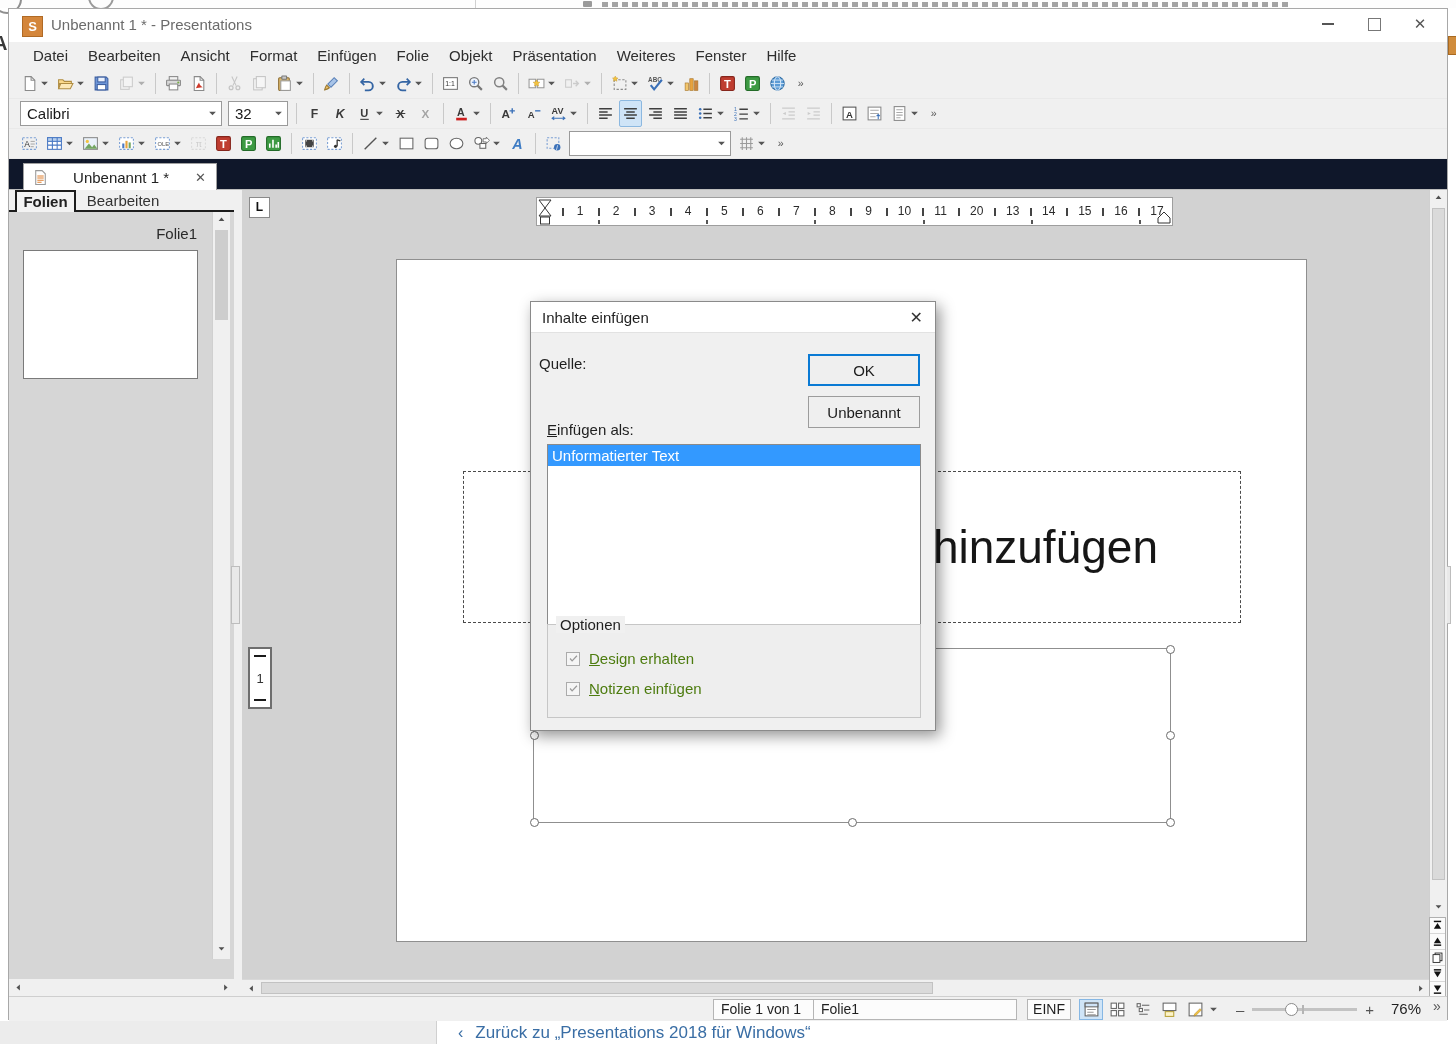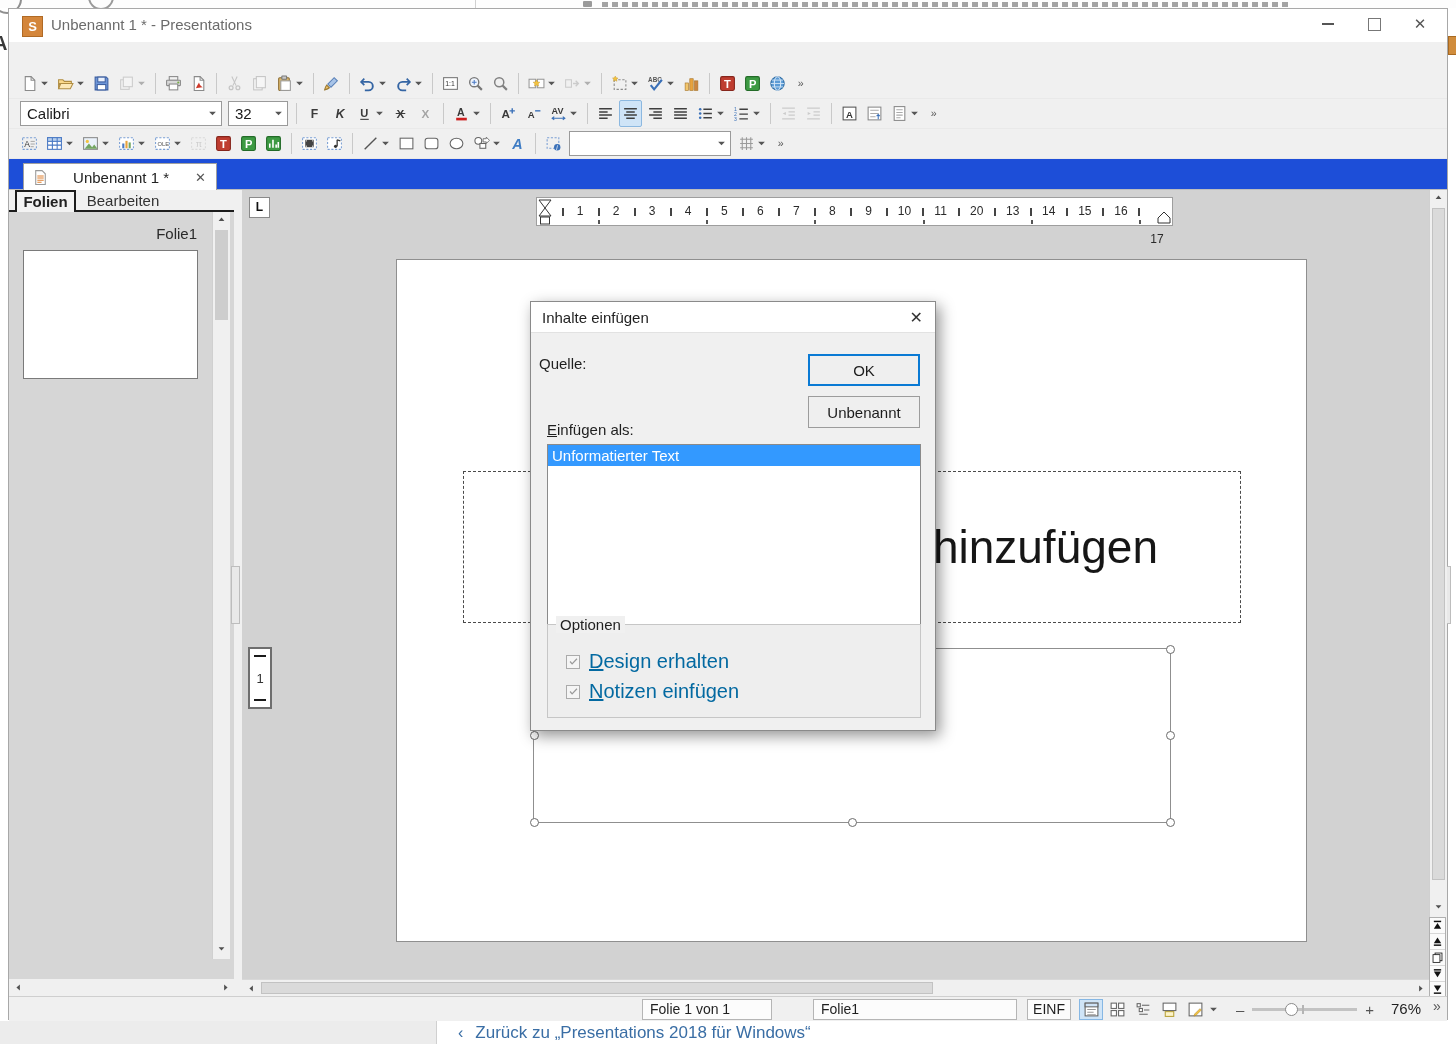--- a/index.html
+++ b/index.html
@@ -36,21 +36,21 @@
   #tb1{top:60px}#tb2{top:90px}#tb3{top:120px}
   .tbbtn{display:inline-flex;align-items:center;height:25px;padding:0 2px;margin:0 1px;border:1px solid transparent;border-radius:2px}
   .tbbtn.dis{filter:grayscale(1) opacity(.42)}
   .tbbtn.act{background:var(--accent-bg);border-color:#8cb8e0}
   .tbsep{width:1px;height:21px;background:#c9c9c9;margin:0 5px;flex:none}
   .dd{margin-left:2px;display:inline-flex}
   .combo{height:23px;background:#fff;border:1px solid #9a9a9a;display:inline-flex;align-items:center;margin:0 3px}
   .combo-val{flex:1;font-size:15px;padding-left:6px;color:#1a1a1a;overflow:hidden;white-space:nowrap}
   .combo-arr{width:18px;display:flex;justify-content:center}
   
-  .tabbar{left:0;top:150px;width:100%;height:31px;background:#1d4ed8;border-bottom:1px solid #bdbdbd;box-sizing:border-box}
+  .tabbar{left:0;top:150px;width:100%;height:31px;background:#0f172a;border-bottom:1px solid #bdbdbd;box-sizing:border-box}
   .doctab{left:14px;top:4px;width:194px;height:27px;background:#fff;border:1px solid #a0a0a0;border-bottom:none;
     box-sizing:border-box;display:flex;align-items:center;padding:0 8px}
   .doctab .lbl{flex:1;text-align:center;font-size:15px;color:#222}
   .doctab .cls{font-size:13px;color:#555;padding:0 2px}
   
   .leftpanel{left:0;top:181px;width:225px;height:789px;background:#d6d6d6}
   .ptabs{left:0;top:0;width:225px;height:22px;background:#f0f0f0}
   .ptabline{left:0;top:20px;width:225px;height:2px;background:#1c1c1c}
   .ptab-act{left:6px;top:0;width:61px;height:22px;background:#f3f3f3;border:2px solid #1c1c1c;border-bottom:none;
     box-sizing:border-box;font-weight:bold;font-size:15px;text-align:center;line-height:19px;z-index:2}
@@ -117,21 +117,21 @@
     font-size:15px;color:#1c1c1c;display:flex;align-items:center;justify-content:center}
   .dbtn.def{border:2px solid var(--defbtn)}
   .dlist{left:16px;top:142px;width:374px;height:188px;background:#fff;border:1px solid #8a8a8a;box-sizing:border-box;overflow:hidden}
   .ditem{height:21px;line-height:21px;font-size:15px;padding-left:4px;color:#1a1a1a}
   .ditem.sel{background:var(--sel);color:#fff}
   .dgroup{left:16px;top:322px;width:374px;height:94px;border:1px solid #c6c6c6;background:#eeeeee;box-sizing:border-box}
   .dgroup-label{position:absolute;left:8px;top:-9px;background:#f0f0f0;padding:0 4px;font-size:15px;color:#1f1f1f}
   .cbrow{position:absolute;left:18px;display:flex;align-items:center}
   .cbbox{width:14px;height:14px;background:#f5f5f5;border:1px solid #ababab;box-sizing:border-box;margin-right:9px;
     display:flex;align-items:center;justify-content:center}
-  .cblbl{font-size:20px;color:#0369a1}
+  .cblbl{font-size:15px;color:#4d7c0f}
   svg{display:block}
 </style>
 </head>
 <body>
 
 <div class="abs bg-top">
   <div class="abs bg-arc"></div>
   <div class="abs bg-arc2"></div>
   <div class="abs bg-vline"></div>
   <div class="abs bg-lock"></div>
@@ -153,20 +153,33 @@
         </div>
       <div class="wctrl">
           <div class="wmax"></div>
         </div>
       <div class="wctrl">
           <span class="wclose">✕</span>
         </div>
     </div>
   </div>
 
+  <div class="abs menubar" id="menubar">
+      <div class="mitem">Datei</div>
+      <div class="mitem">Bearbeiten</div>
+      <div class="mitem">Ansicht</div>
+      <div class="mitem">Format</div>
+      <div class="mitem">Einfügen</div>
+      <div class="mitem">Folie</div>
+      <div class="mitem">Objekt</div>
+      <div class="mitem">Präsentation</div>
+      <div class="mitem">Weiteres</div>
+      <div class="mitem">Fenster</div>
+      <div class="mitem">Hilfe</div>
+    </div>
 
   <div class="abs tb" id="tb1">
       <div class="tbbtn">
         <span>
           <svg viewBox="0 0 16 16" width="17" height="17">
             <path d="M4 1.5h5.5L13 5v9.5H4z" fill="#fff" stroke="#8a8a8a"></path>
             <path d="M9.5 1.5V5H13" fill="none" stroke="#8a8a8a"></path>
           </svg>
         </span>
         <span class="dd">
@@ -918,21 +931,21 @@
         <div class="rnum" style="left: 259.36px;">7</div>
         <div class="rnum" style="left: 295.42px;">8</div>
         <div class="rnum" style="left: 331.48px;">9</div>
         <div class="rnum" style="left: 367.54px;">10</div>
         <div class="rnum" style="left: 403.6px;">11</div>
         <div class="rnum" style="left: 439.66px;">20</div>
         <div class="rnum" style="left: 475.72px;">13</div>
         <div class="rnum" style="left: 511.78px;">14</div>
         <div class="rnum" style="left: 547.84px;">15</div>
         <div class="rnum" style="left: 583.9px;">16</div>
-        <div class="rnum" style="left: 619.96px; margin-top: 28px;">17</div>
+        <div class="rnum" style="left: 619.96px;">17</div>
         <div class="rtick" style="left: 24.5px;"></div>
         <div class="rtick" style="left: 60.56px;"></div>
         <div class="rtick" style="left: 96.62px;"></div>
         <div class="rtick" style="left: 132.68px;"></div>
         <div class="rtick" style="left: 168.74px;"></div>
         <div class="rtick" style="left: 204.8px;"></div>
         <div class="rtick" style="left: 240.86px;"></div>
         <div class="rtick" style="left: 276.92px;"></div>
         <div class="rtick" style="left: 312.98px;"></div>
         <div class="rtick" style="left: 349.04px;"></div>
@@ -1043,21 +1056,21 @@
       </div>
     <div class="abs hs-thumb"></div>
     <div class="abs hs-r">
         <svg viewBox="0 0 16 16" width="11" height="11">
           <path d="M11 8L6 3.8v8.4z" fill="#505050"></path>
         </svg>
       </div>
   </div>
 
   <div class="abs statusbar">
-    <div class="sseg" style="left:633px;width:130px">Folie 1 von 1</div>
+    <div class="sseg" style="left:704px;width:130px">Folie 1 von 1</div>
     <div class="sseg" style="left:804px;width:204px">Folie1</div>
     <div class="sseg" style="left:1018px;width:44px;text-align:center;padding-left:0">EINF</div>
     <div id="viewbtns">
         <div class="viewbtn act" style="left: 1070px;">
           <svg viewBox="0 0 16 16" width="17" height="17">
             <rect x="2" y="2" width="12" height="12" fill="#fff" stroke="#666"></rect>
             <rect x="2" y="2" width="12" height="3.5" fill="#cfe3f7" stroke="#666"></rect>
             <path d="M4 8h8M4 10.5h6M4 13h8" stroke="#999"></path>
           </svg>
         </div>

